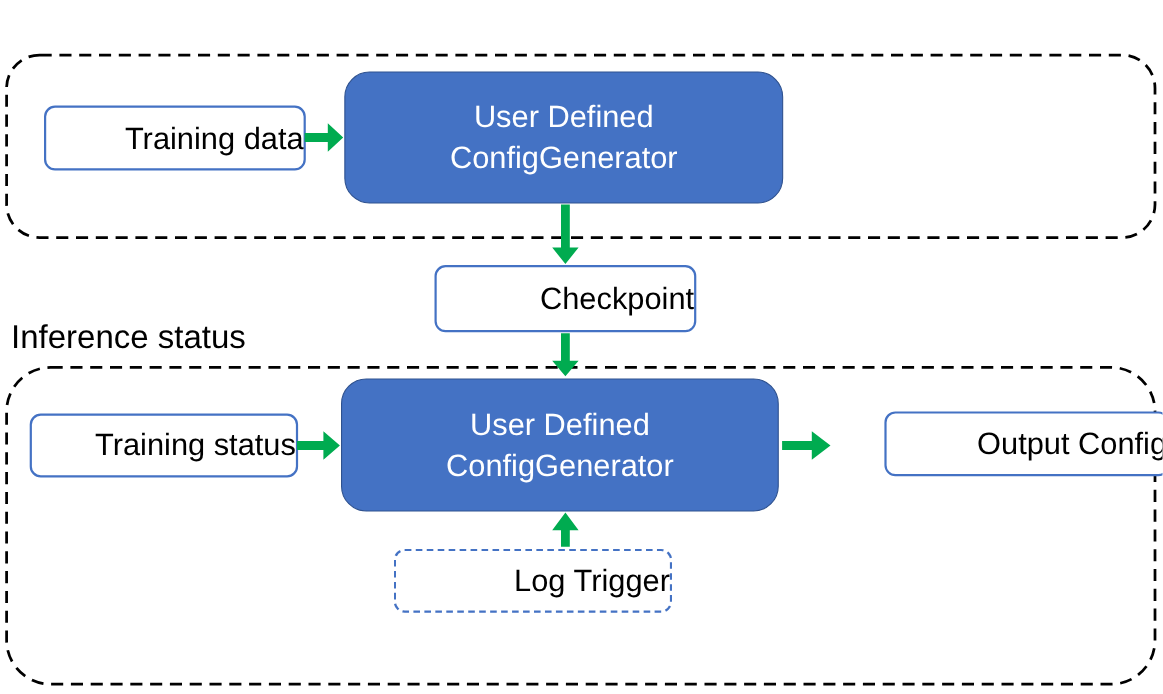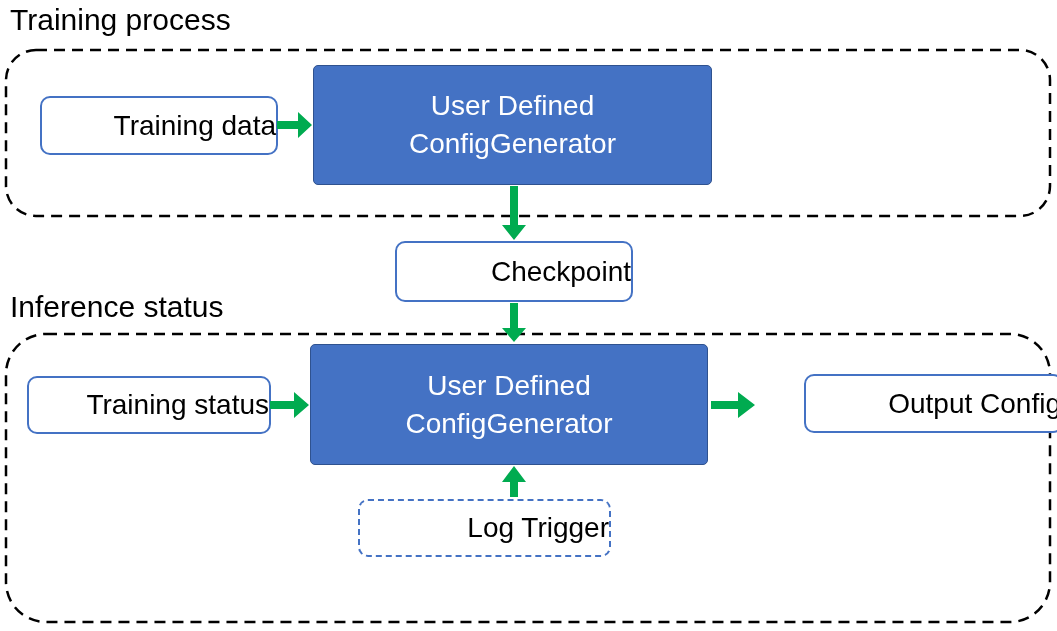--- a/index.html
+++ b/index.html
@@ -67,21 +67,21 @@
   }
   .box-training-data  { left: 40px;  top: 96px;  width: 238px; height: 59px; }
   .box-checkpoint     { left: 395px; top: 241px; width: 238px; height: 61px; }
   .box-current-status { left: 27px;  top: 376px; width: 244px; height: 58px; }
   .box-output-config  { left: 756px; top: 374px; width: 259px; height: 59px; margin-left: 48px; }
 
   .blue-box {
     position: absolute;
     background: var(--node-fill);
     border: 1.5px solid var(--node-border);
-    border-radius: 5px;
+    border-radius: 23px;
     display: flex;
     flex-direction: column;
     align-items: center;
     justify-content: center;
     font-size: 28px;
     line-height: 1.35;
     color: var(--text-light);
     text-align: center;
     z-index: 2;
   }
@@ -106,21 +106,20 @@
 </head>
 <body>
 
 <div class="canvas">
 
   <svg class="layer boundaries">
     <rect class="boundary-rect" x="6" y="50" width="1044" height="166" rx="30"></rect>
     <rect class="boundary-rect" x="6" y="334" width="1044" height="288" rx="40"></rect>
   </svg>
 
-  <div class="section-title title-training">Training process</div>
   <div class="section-title title-inference">Inference status</div>
 
   <div class="white-box box-training-data">
     <span>Training data</span>
   </div>
 
   <div class="blue-box blue-box-training">
     <span>User Defined</span>
     <span>ConfigGenerator</span>
   </div>

